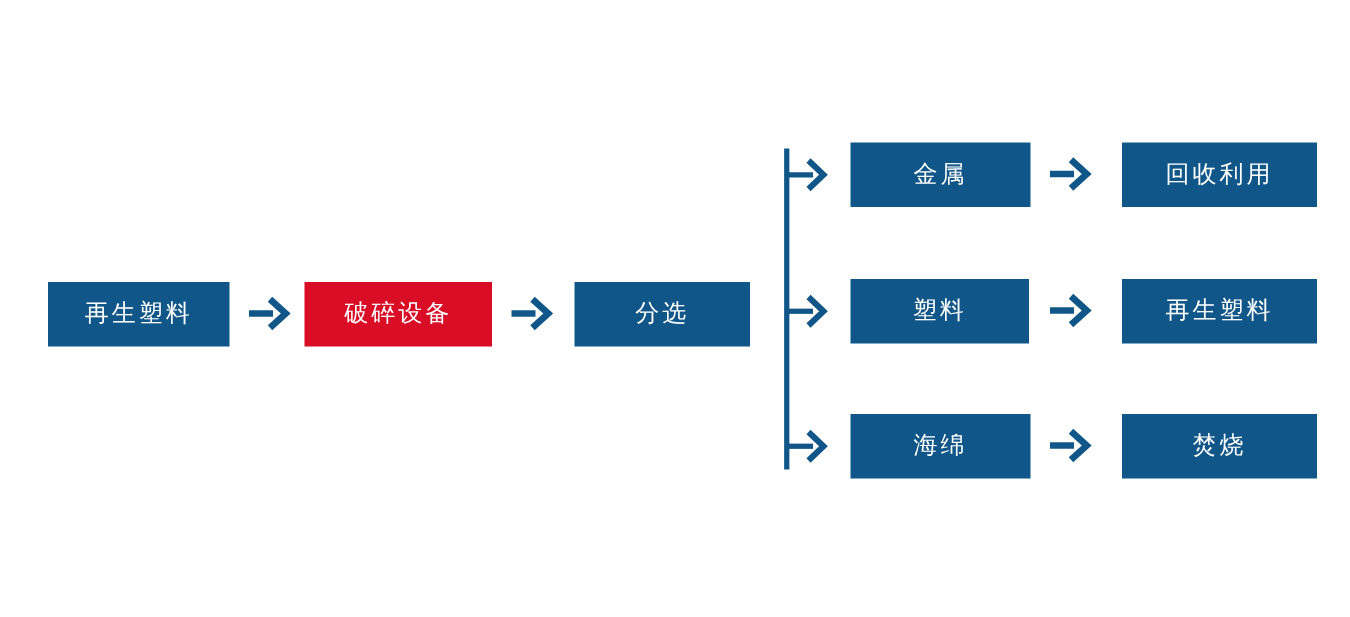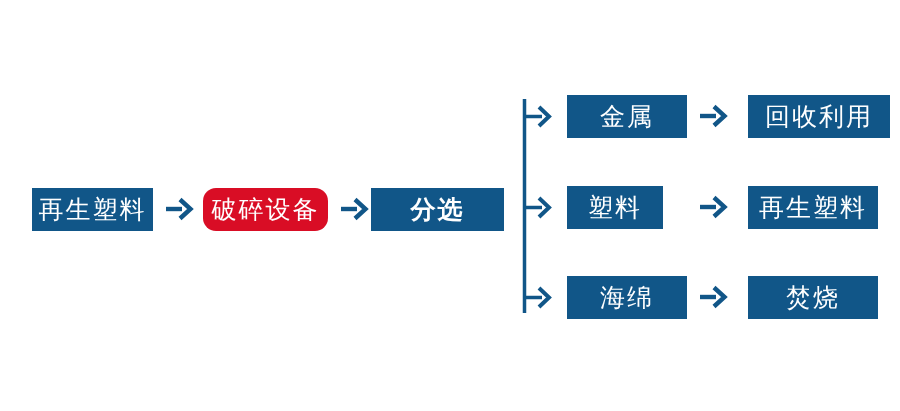--- a/index.html
+++ b/index.html
@@ -15,21 +15,21 @@
     background: #ffffff;
     overflow: hidden;
   }
   .node {
     position: absolute;
     height: 43px;
     display: flex;
     align-items: center;
     justify-content: center;
     color: #ffffff;
-    font-size: 25px;
+    font-size: 16px;
     letter-spacing: 2px;
     white-space: nowrap;
     box-sizing: border-box;
   }
   .node.blue { background: #115688; }
   .node.red  { background: #D90D25; }
   .arrow {
     position: absolute;
     width: 30px;
     height: 24px;
@@ -54,49 +54,49 @@
 
 <div class="canvas">
 
   <div class="node blue" style="left:32px; top:188px; width:121px;">再生塑料</div>
 
   <svg class="arrow" style="left:165px; top:197px;" viewBox="0 0 30 24">
     <line x1="1" y1="12" x2="17" y2="12"></line>
     <polyline points="15,2.5 25.5,12 15,21.5"></polyline>
   </svg>
 
-  <div class="node red" style="left:203px; top:188px; width:125px;border-radius:13px;">破碎设备</div>
+  <div class="node red" style="left:203px; top:188px; width:125px;">破碎设备</div>
 
   <svg class="arrow" style="left:340px; top:197px;" viewBox="0 0 30 24">
     <line x1="1" y1="12" x2="17" y2="12"></line>
     <polyline points="15,2.5 25.5,12 15,21.5"></polyline>
   </svg>
 
-  <div class="node blue" style="left:371px; top:188px; width:133px;font-weight:bold;">分选</div>
+  <div class="node blue" style="left:383px; top:188px; width:117px;">分选</div>
 
   <svg class="connector" viewBox="0 0 48 225">
     <line x1="12.5" y1="4" x2="12.5" y2="218"></line>
     <line x1="12.5" y1="21.5" x2="30" y2="21.5"></line>
     <polyline points="27,12 37,21.5 27,31"></polyline>
     <line x1="12.5" y1="112.5" x2="30" y2="112.5"></line>
     <polyline points="27,103 37,112.5 27,122"></polyline>
     <line x1="12.5" y1="202.5" x2="30" y2="202.5"></line>
     <polyline points="27,193 37,202.5 27,212"></polyline>
   </svg>
 
   <div class="node blue" style="left:567px; top:95px; width:120px;">金属</div>
 
   <svg class="arrow" style="left:699px; top:104px;" viewBox="0 0 30 24">
     <line x1="1" y1="12" x2="17" y2="12"></line>
     <polyline points="15,2.5 25.5,12 15,21.5"></polyline>
   </svg>
 
-  <div class="node blue" style="left:748px; top:95px; width:142px;">回收利用</div>
+  <div class="node blue" style="left:748px; top:95px; width:130px;">回收利用</div>
 
-  <div class="node blue" style="left:567px; top:186px; width:96px;">塑料</div>
+  <div class="node blue" style="left:567px; top:186px; width:119px;">塑料</div>
 
   <svg class="arrow" style="left:699px; top:195px;" viewBox="0 0 30 24">
     <line x1="1" y1="12" x2="17" y2="12"></line>
     <polyline points="15,2.5 25.5,12 15,21.5"></polyline>
   </svg>
 
   <div class="node blue" style="left:748px; top:186px; width:130px;">再生塑料</div>
 
   <div class="node blue" style="left:567px; top:276px; width:120px;">海绵</div>
 

